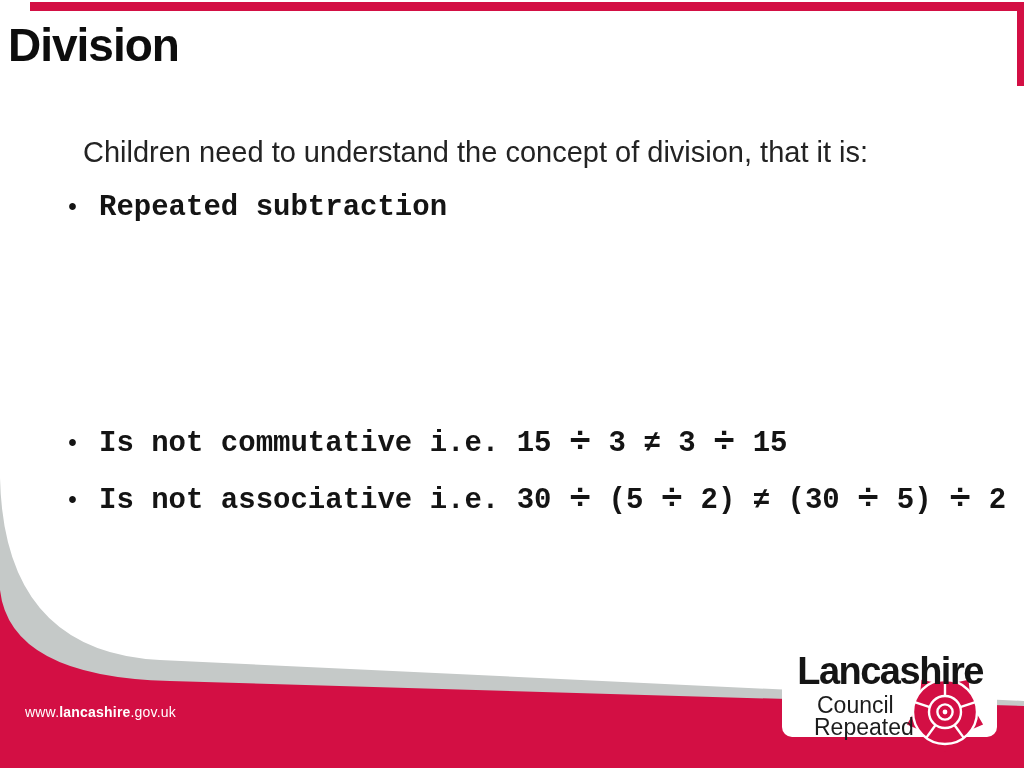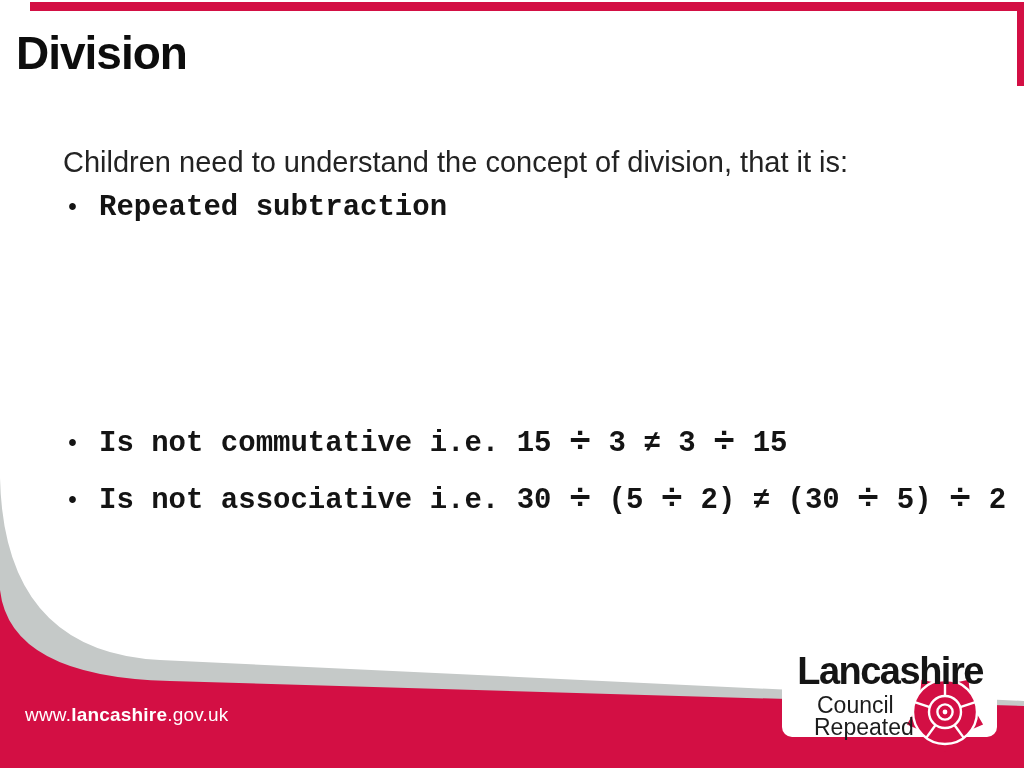--- a/index.html
+++ b/index.html
@@ -11,30 +11,30 @@
     position: relative;
   }
   .slide { position: absolute; inset: 0; width: 1024px; height: 768px; background: #fff; }
 
   
   .top-bar   { position: absolute; left: 30px; right: 0; top: 2px; height: 9px; background: #d30f44; }
   .right-bar { position: absolute; right: 0; top: 2px; width: 7px; height: 84px; background: #d30f44; }
 
   
   .title {
-    position: absolute; left: 8px; top: 18px; margin: 8px;
+    position: absolute; left: 8px; top: 18px; margin: 0;
     font-size: 46px; font-weight: 700; color: #0d0d0d; letter-spacing: -1px;
   }
 
   
   .intro {
     position: absolute; left: 63px; right: 40px;
     font-size: 29px; line-height: 36px; color: #232323; font-weight: 400;
   }
-  .intro1 { top: 144px; }
+  .intro1 { top: 134px; margin-left: 20px; }
   .intro2 { top: 307px; }
 
   .bullet-row {
     position: absolute; left: 65px; right: 40px;
     font-size: 29px; line-height: 36px; color: #141414; font-weight: 700;
     white-space: nowrap;
     font-family: Liberation Mono, monospace;
   }
   .bullet-row .dot {
     display: inline-block; width: 34px; font-weight: 400; font-size: 25px; color: #141414;
@@ -45,21 +45,21 @@
   .b4 { top: 483px; }
 
   .divsign { font-size: 1.28em; line-height: 0; position: relative; top: 1px; }
 
   
   .curve-svg { position: absolute; left: 0; top: 0; width: 1024px; height: 768px; z-index: 2; }
 
   
   .url {
     position: absolute; left: 25px; top: 704px; z-index: 3;
-    color: #ffffff; font-size: 19px; letter-spacing: 0.2px;
+    color: #ffffff; font-size: 14px; letter-spacing: 0.2px;
   }
   .url .bold { font-weight: 700; }
 
   
   .logo-box {
     position: absolute; left: 782px; top: 648px; width: 215px; height: 89px;
     background: #ffffff; border-radius: 10px; z-index: 4;
   }
   .rose {
     position: absolute; left: 905px; top: 670px; width: 80px; height: 84px; z-index: 5;

